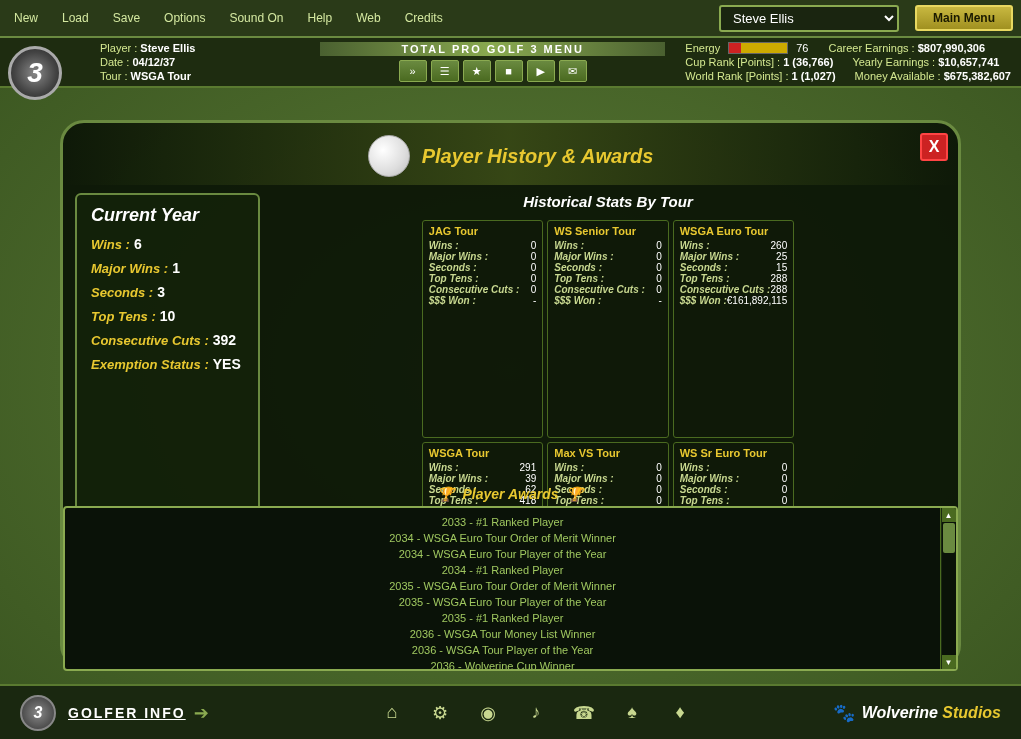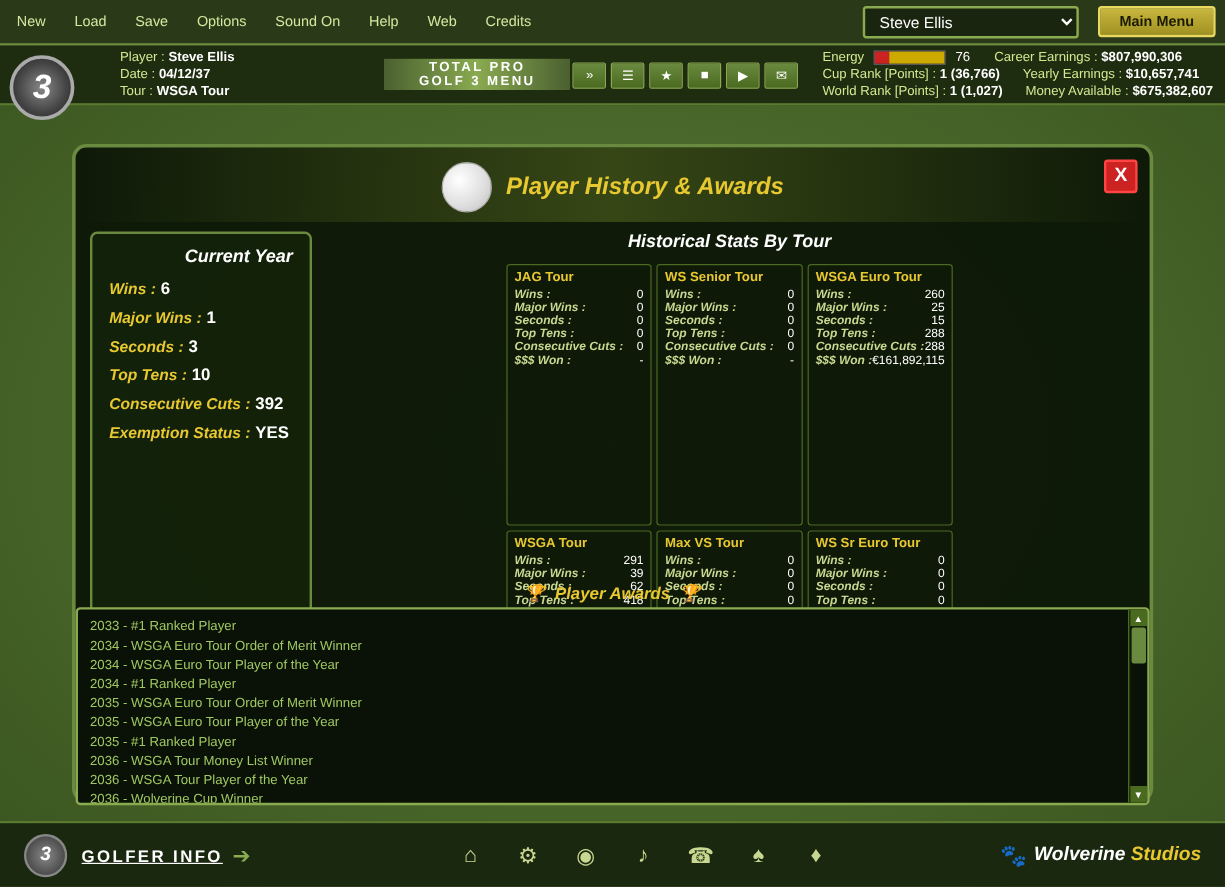--- a/index.html
+++ b/index.html
@@ -87,21 +87,21 @@
       min-width: 200px;
     }
     .info-left span {
       color: #d4e890;
       font-size: 11px;
     }
     .info-left span b { color: #fff; }
     .info-middle {
       flex: 1;
       display: flex;
-      flex-direction: row;
+      flex-direction: column;
       align-items: center;
       gap: 2px;
     }
     .menu-label {
       background: linear-gradient(to right, #4a6030, #8aaa50, #4a6030);
       color: #fff;
       font-size: 11px;
       font-weight: bold;
       padding: 1px 20px;
       letter-spacing: 2px;
@@ -173,21 +173,21 @@
 
     
     .dialog {
       position: absolute;
       top: 120px;
       left: 60px;
       right: 60px;
       bottom: 70px;
       background: rgba(10, 20, 5, 0.92);
       border: 3px solid #6a8a40;
-      border-radius: 12px;
+      border-radius: 24px;
       z-index: 15;
       padding: 0;
       overflow: hidden;
     }
     .dialog-header {
       background: linear-gradient(to right, transparent, rgba(80,100,30,0.6), transparent);
       padding: 12px 20px 8px;
       text-align: center;
     }
     .dialog-title {
@@ -227,23 +227,23 @@
       width: 185px;
       min-width: 185px;
       border: 2px solid #6a8a40;
       border-radius: 6px;
       padding: 10px 14px;
       background: rgba(20, 35, 10, 0.8);
       margin-right: 10px;
     }
     .panel-title {
       color: #fff;
-      font-size: 15px;
-      font-weight: bold;
-      text-align: right;
+      font-size: 18px;
+      font-weight: bold;
+      text-align: left;
       margin-bottom: 10px;
       font-style: italic;
     }
     .stat-item {
       display: flex;
       align-items: baseline;
       margin-bottom: 8px;
       gap: 4px;
     }
     .stat-name {
@@ -334,20 +334,21 @@
       overflow-y: auto;
       padding: 6px 10px;
       scrollbar-width: thin;
       scrollbar-color: #6a8a40 #1a2a10;
     }
     .award-item {
       color: #a0c860;
       font-size: 11px;
       padding: 2px 0;
       cursor: pointer;
+      text-align: center;
     }
     .awards-scrollbar {
       width: 16px;
       background: #1a2a10;
       border-left: 1px solid #4a6a20;
       display: flex;
       flex-direction: column;
       align-items: center;
     }
     .scroll-up, .scroll-down {

